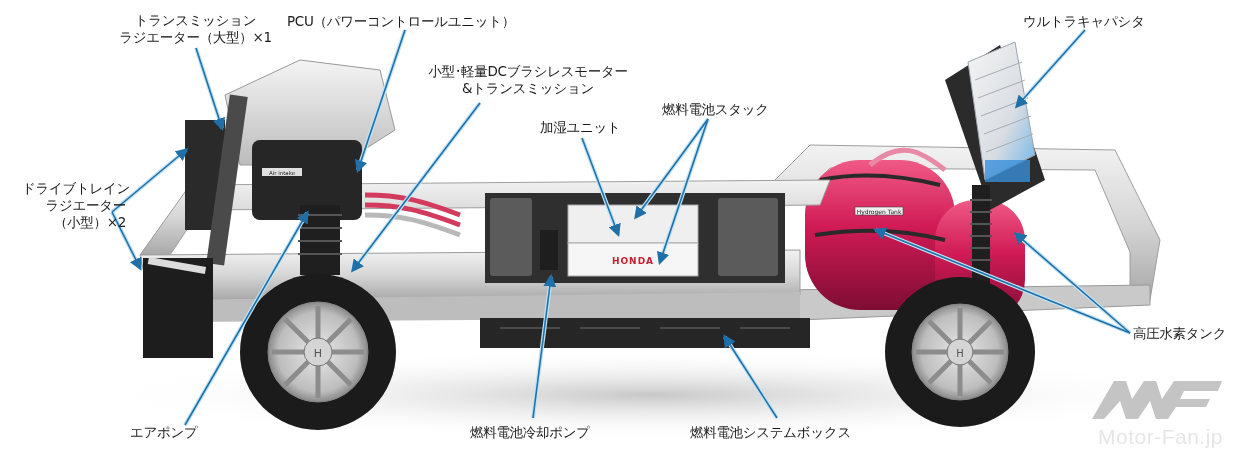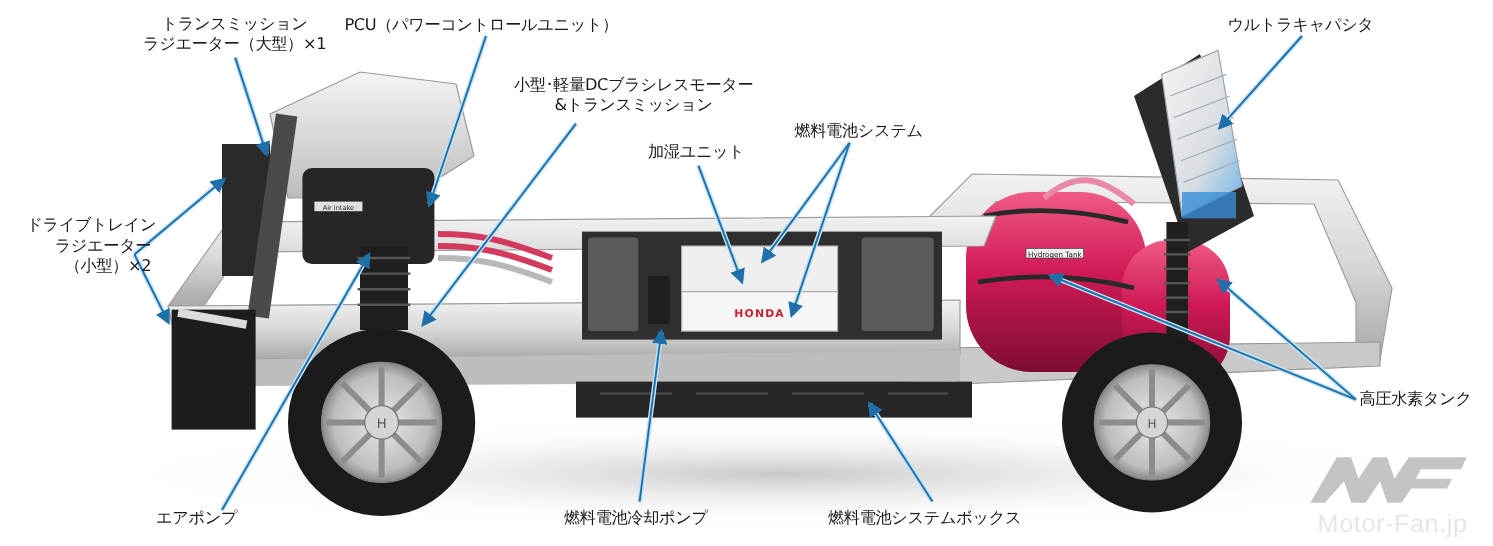--- a/index.html
+++ b/index.html
@@ -210,21 +210,21 @@
   <span>PCU（パワーコントロールユニット）</span>
 </div>
 <div class="lbl c" style="left:408px;top:63px;width:240px;">
   <span>小型･軽量DCブラシレスモーター</span>
   <span>&amp;トランスミッション</span>
 </div>
 <div class="lbl" style="left:540px;top:119px;">
   <span>加湿ユニット</span>
 </div>
 <div class="lbl" style="left:662px;top:101px;">
-  <span>燃料電池システム</span>
+  <span>燃料電池スタック</span>
 </div>
 <div class="lbl" style="left:1023px;top:13px;">
   <span>ウルトラキャパシタ</span>
 </div>
 <div class="lbl r" style="left:0px;top:180px;width:104px;padding-left:22px;">
   <span>ドライブトレイン</span>
   <span>ラジエーター</span>
   <span>（小型）×2</span>
 </div>
 <div class="lbl" style="left:130px;top:424px;">

